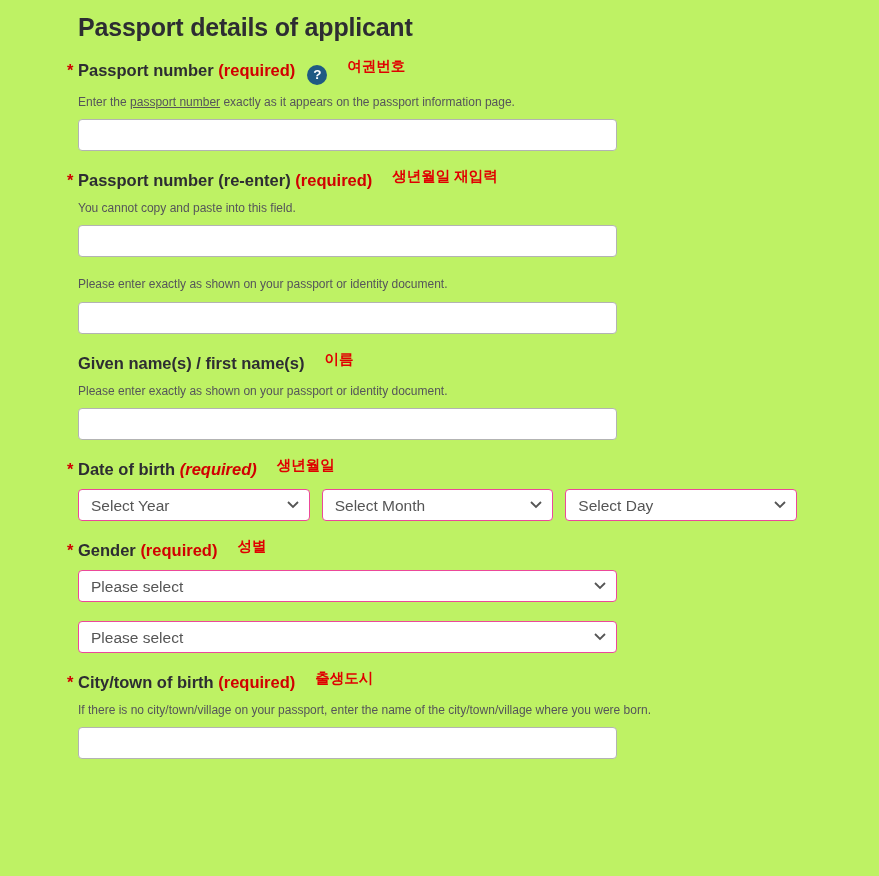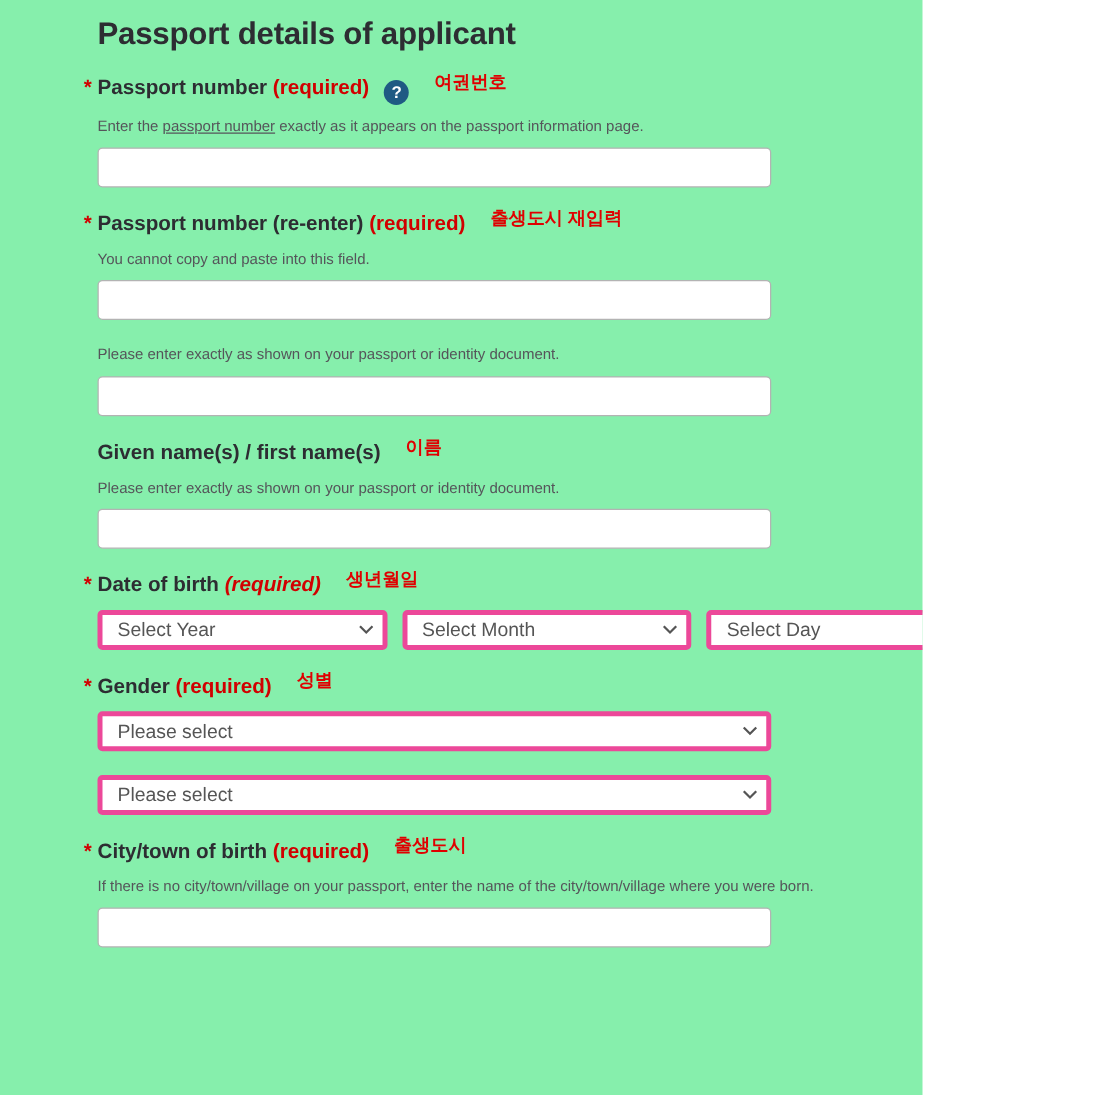--- a/index.html
+++ b/index.html
@@ -2,26 +2,26 @@
 <html><head>
 <meta charset="utf-8">
 <style>
   html, body {
     margin: 0;
     padding: 0;
     background: #ffffff;
     font-family: "Liberation Sans", "DejaVu Sans", sans-serif;
   }
   .page {
-    width: 738px;
+    width: 879px;
     height: 876px;
     box-sizing: border-box;
     padding: 12px 60px 20px 78px;
     overflow: hidden;
-    background: #86efac;
+    background: #bef264;
   }
   h1.page-title {
     margin: 0 0 18px 0;
     font-size: 25px;
     line-height: 1.2;
     font-weight: 700;
     color: #2d2d32;
     letter-spacing: -0.2px;
   }
   .field { margin-bottom: 19px; }
@@ -100,21 +100,21 @@
   }
   .select-wrap.wide { width: 539px; }
   select.sel {
     -webkit-appearance: none;
     -moz-appearance: none;
     appearance: none;
     box-sizing: border-box;
     width: 100%;
     height: 32px;
     padding: 0 30px 0 12px;
-    border: 4px solid #ec4899;
+    border: 1px solid #ec4899;
     border-radius: 4px;
     background: #ffffff;
     font-family: "Liberation Sans", "DejaVu Sans", sans-serif;
     font-size: 15.5px;
     color: #555555;
     outline: none;
   }
   .chev {
     position: absolute;
     right: 11px;
@@ -141,21 +141,21 @@
       <span class="req-star">*</span><span class="lbl">Passport number</span>
       <span class="req">(required)</span><span class="help-icon">?</span><span class="korean">여권번호</span>
     </div>
     <p class="hint"><span>Enter the </span><a class="hint-link">passport number</a><span> exactly as it appears on the passport information page.</span></p>
     <input type="text" class="text-input" value="" style="">
   </div>
 
   <div class="field">
     <div class="label-row">
       <span class="req-star">*</span><span class="lbl">Passport number (re-enter)</span>
-      <span class="req">(required)</span><span class="korean">출생도시 재입력</span>
+      <span class="req">(required)</span><span class="korean">생년월일 재입력</span>
     </div>
     <p class="hint">You cannot copy and paste into this field.</p>
     <input type="text" class="text-input" value="" style="">
   </div>
 
   <div class="field">
     <p class="hint">Please enter exactly as shown on your passport or identity document.</p>
     <input type="text" class="text-input" value="" style="">
   </div>
 

